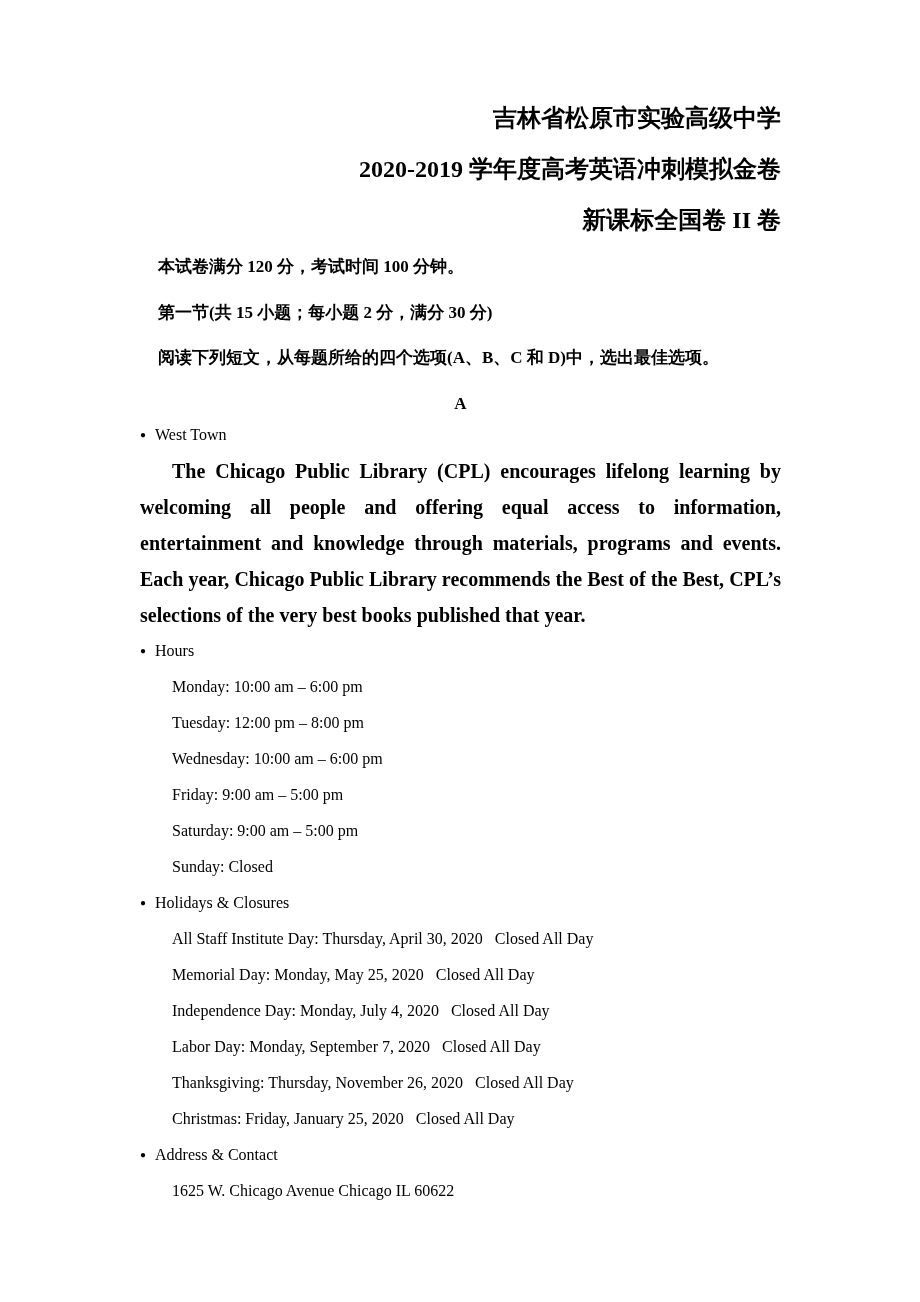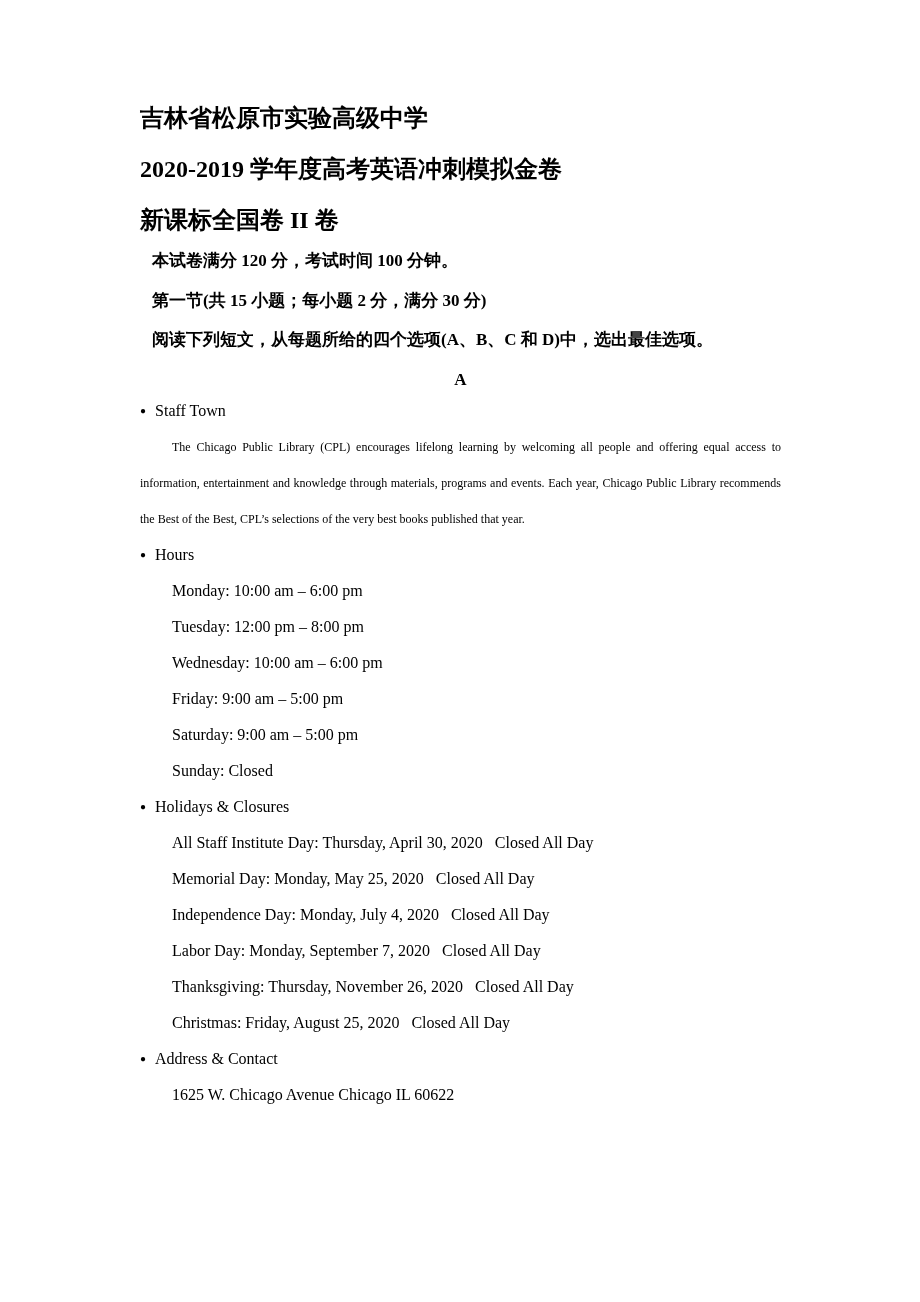--- a/index.html
+++ b/index.html
@@ -11,27 +11,27 @@
     margin: 0 auto;
     background: #ffffff;
     color: #000000;
     font-family: "Liberation Serif", "DejaVu Serif", serif;
     padding: 103px 139px 0 140px;
     overflow: hidden;
   }
   .title {
     font-size: 24px;
     font-weight: bold;
-    text-align: left;
+    text-align: right;
     line-height: 30px;
     margin: 0 0 21px 0;
   }
   .title.last { margin-bottom: 4px; }
   .instructions p {
-    margin: 12px;
+    margin: 18px;
     font-weight: bold;
     font-size: 17px;
     line-height: 27.5px;
   }
   .section-label {
     text-align: center;
     font-weight: bold;
     font-size: 17px;
     line-height: 27px;
   }
@@ -40,24 +40,25 @@
     line-height: 36px;
   }
   .bullet {
     display: inline-block;
     font-size: 10px;
     vertical-align: 2px;
     margin-right: 9px;
   }
   .body-para {
     margin: 0;
-    font-size: 12px;
+    font-size: 20px;
     line-height: 36px;
     text-align: justify;
     text-indent: 32px;
+    font-weight: bold;
   }
   .indent-line {
     font-size: 16px;
     line-height: 36px;
     padding-left: 32px;
     white-space: pre-wrap;
   }
 </style>
 </head>
 <body>
@@ -70,21 +71,21 @@
 
   <div class="instructions">
     <p>本试卷满分 120 分，考试时间 100 分钟。</p>
     <p>第一节(共 15 小题；每小题 2 分，满分 30 分)</p>
     <p>阅读下列短文，从每题所给的四个选项(A、B、C 和 D)中，选出最佳选项。</p>
   </div>
 
   <div class="section-label">A</div>
 
   <div class="bullet-line">
-    <span class="bullet">●</span><span>Staff Town</span>
+    <span class="bullet">●</span><span>West Town</span>
   </div>
 
   <p class="body-para">The Chicago Public Library (CPL) encourages lifelong learning by welcoming all people and offering equal access to information, entertainment and knowledge through materials, programs and events. Each year, Chicago Public Library recommends the Best of the Best, CPL’s selections of the very best books published that year.</p>
 
   <div class="bullet-line">
     <span class="bullet">●</span><span>Hours</span>
   </div>
 
   <div>
     <div class="indent-line">Monday: 10:00 am – 6:00 pm</div>
@@ -98,21 +99,21 @@
   <div class="bullet-line">
     <span class="bullet">●</span><span>Holidays &amp; Closures</span>
   </div>
 
   <div>
     <div class="indent-line">All Staff Institute Day: Thursday, April 30, 2020   Closed All Day</div>
     <div class="indent-line">Memorial Day: Monday, May 25, 2020   Closed All Day</div>
     <div class="indent-line">Independence Day: Monday, July 4, 2020   Closed All Day</div>
     <div class="indent-line">Labor Day: Monday, September 7, 2020   Closed All Day</div>
     <div class="indent-line">Thanksgiving: Thursday, November 26, 2020   Closed All Day</div>
-    <div class="indent-line">Christmas: Friday, August 25, 2020   Closed All Day</div>
+    <div class="indent-line">Christmas: Friday, January 25, 2020   Closed All Day</div>
   </div>
 
   <div class="bullet-line">
     <span class="bullet">●</span><span>Address &amp; Contact</span>
   </div>
 
   <div class="indent-line">1625 W. Chicago Avenue Chicago IL 60622</div>
 
 </div>
 

